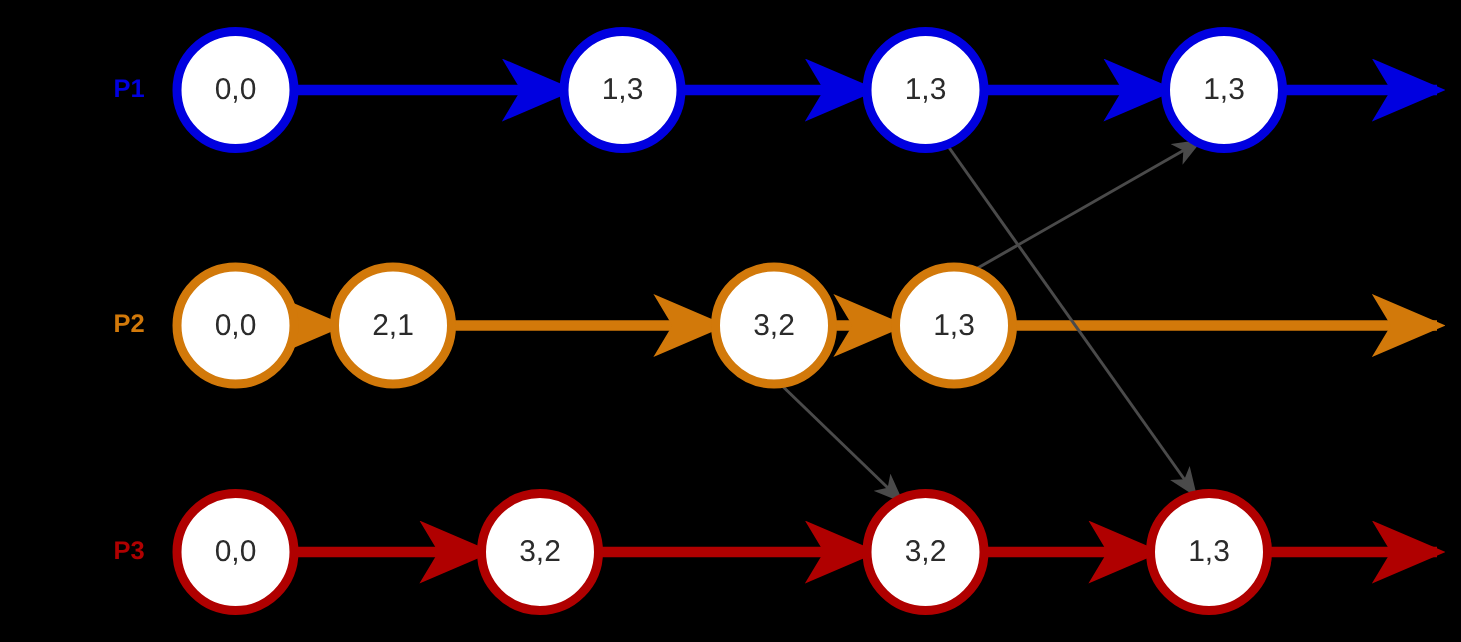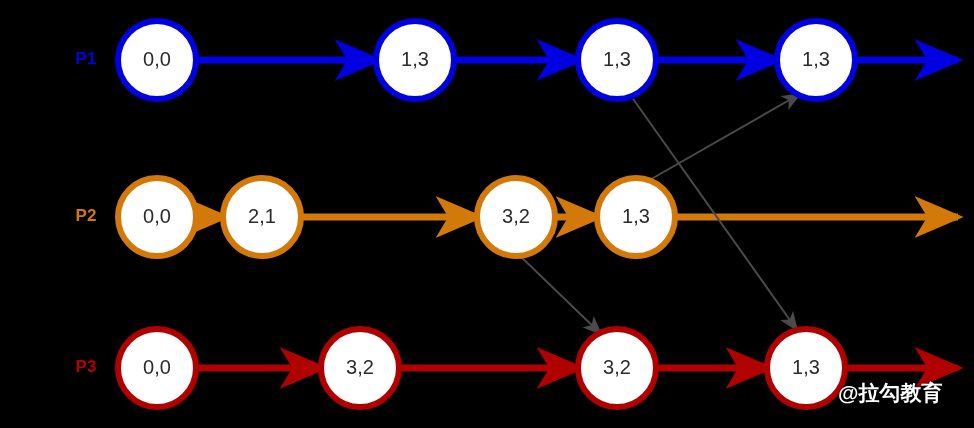--- a/index.html
+++ b/index.html
@@ -150,14 +150,13 @@
           <text x="806" y="369" class="node-text">1,3</text>
         </g>
       </g>
     <g id="layer-labels">
         <text x="86" y="60" class="proc-label" fill="#0000E0">P1</text>
         <text x="86" y="217" class="proc-label" fill="#D2790A">P2</text>
         <text x="86" y="368" class="proc-label" fill="#B00000">P3</text>
       </g>
   </svg>
 
-  <div class="watermark" style="left: 838px; top: 379px;">@拉勾教育</div>
 </div>
 
 </body></html>

